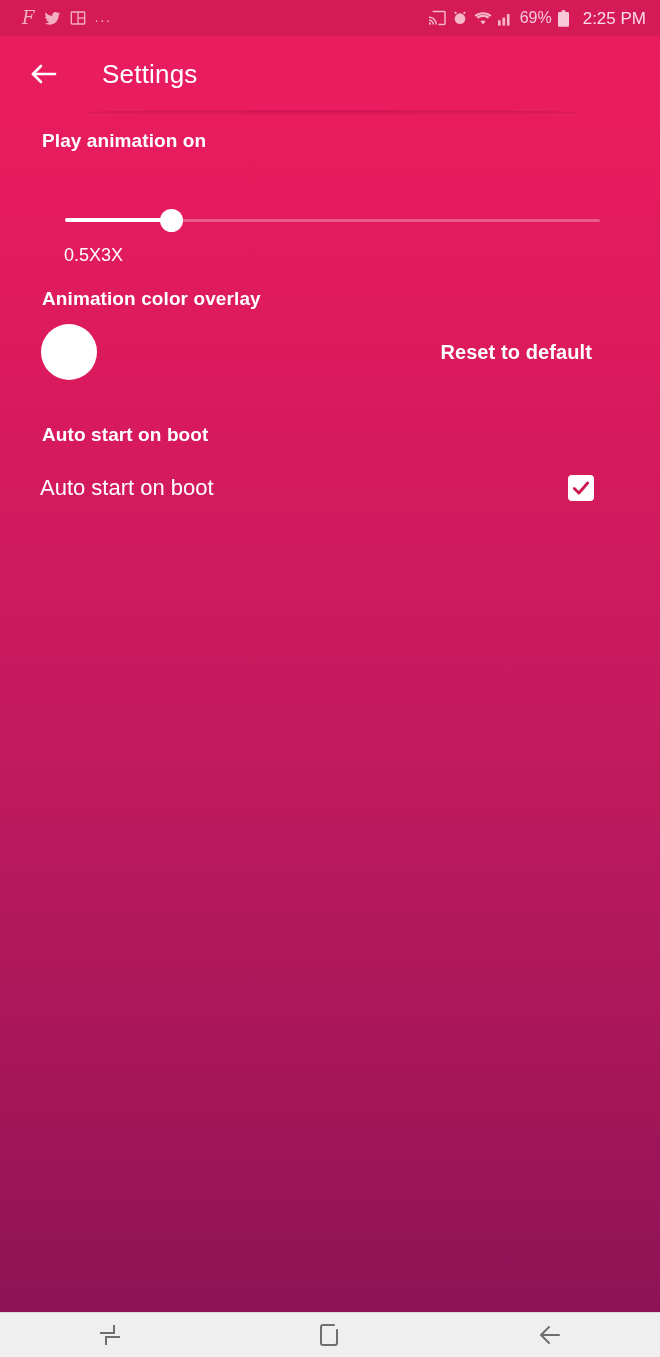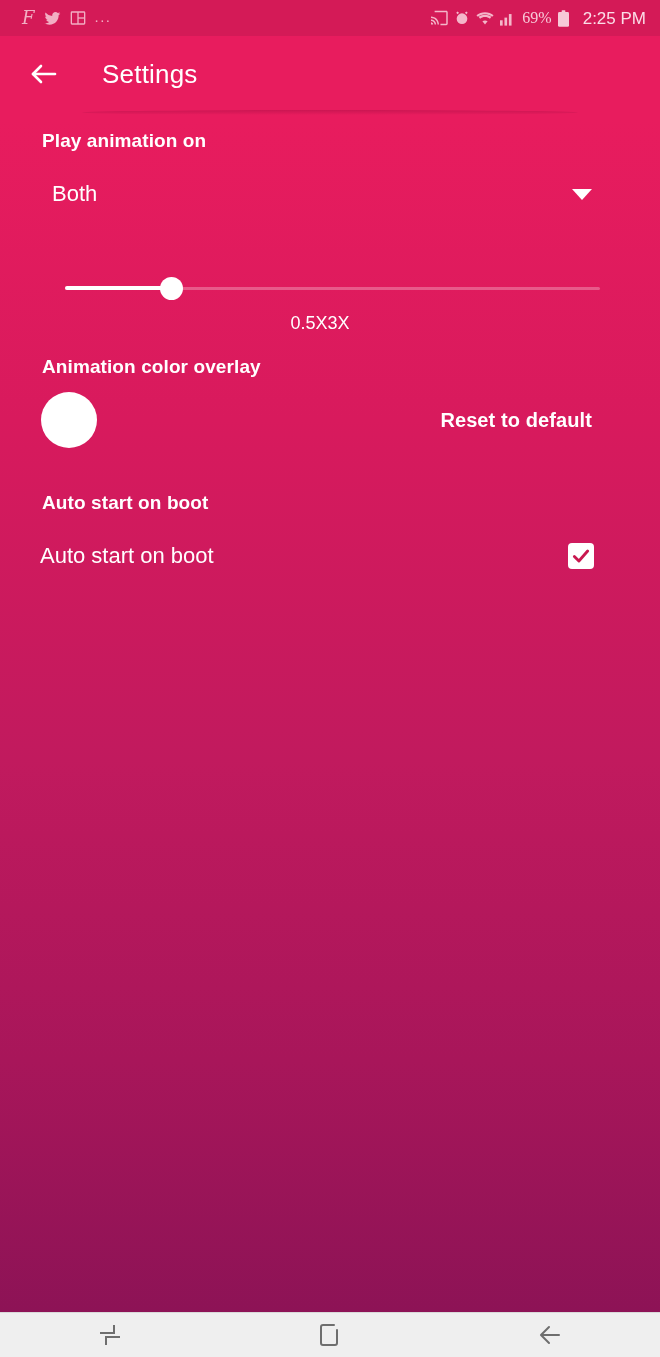--- a/index.html
+++ b/index.html
@@ -60,21 +60,21 @@
   .dots {
     color: #f2aec3;
     font-size: 15px;
     letter-spacing: 1.5px;
     line-height: 1;
     padding-bottom: 4px;
   }
   .batt-text {
     color: #f7c9d8;
     font-size: 16px;
-    font-family: Liberation Serif, serif;
+    font-family: Liberation Sans, sans-serif;
     line-height: 1;
   }
   .clock-text {
     color: #fbdde7;
     font-size: 17px;
     line-height: 1;
     margin-left: 8px;
   }
 
   
@@ -175,22 +175,22 @@
     position: absolute;
     left: 160px;
     top: 11px;
     width: 23px; height: 23px;
     border-radius: 50%;
     background: #ffffff;
     cursor: pointer;
   }
   .slider-labels {
     display: flex;
-    justify-content: center;
-    padding: 0 52px 0 48px;
+    justify-content: flex-start;
+    padding: 0 52px 0 64px;
     margin-top: 3px;
   }
   .slider-labels span {
     color: #ffffff;
     font-size: 18px;
   }
 
   
   .color-row {
     display: flex;
@@ -330,24 +330,20 @@
         <polyline points="11,4 3,12 11,20"></polyline>
       </svg>
     </div>
     <div class="app-title">Settings</div>
   </div>
   <div class="header-shadow"></div>
 
   <div class="content">
 
     <div class="section-title">Play animation on</div>
-    <div class="dropdown-row">
-      <span class="dropdown-value">Both</span>
-      <span class="caret"></span>
-    </div>
 
     <div class="gap-a"></div>
 
     <div class="slider-wrap">
       <div class="slider-track"></div>
       <div class="slider-fill"></div>
       <div class="slider-thumb"></div>
     </div>
     <div class="slider-labels">
       <span>0.5X</span>

